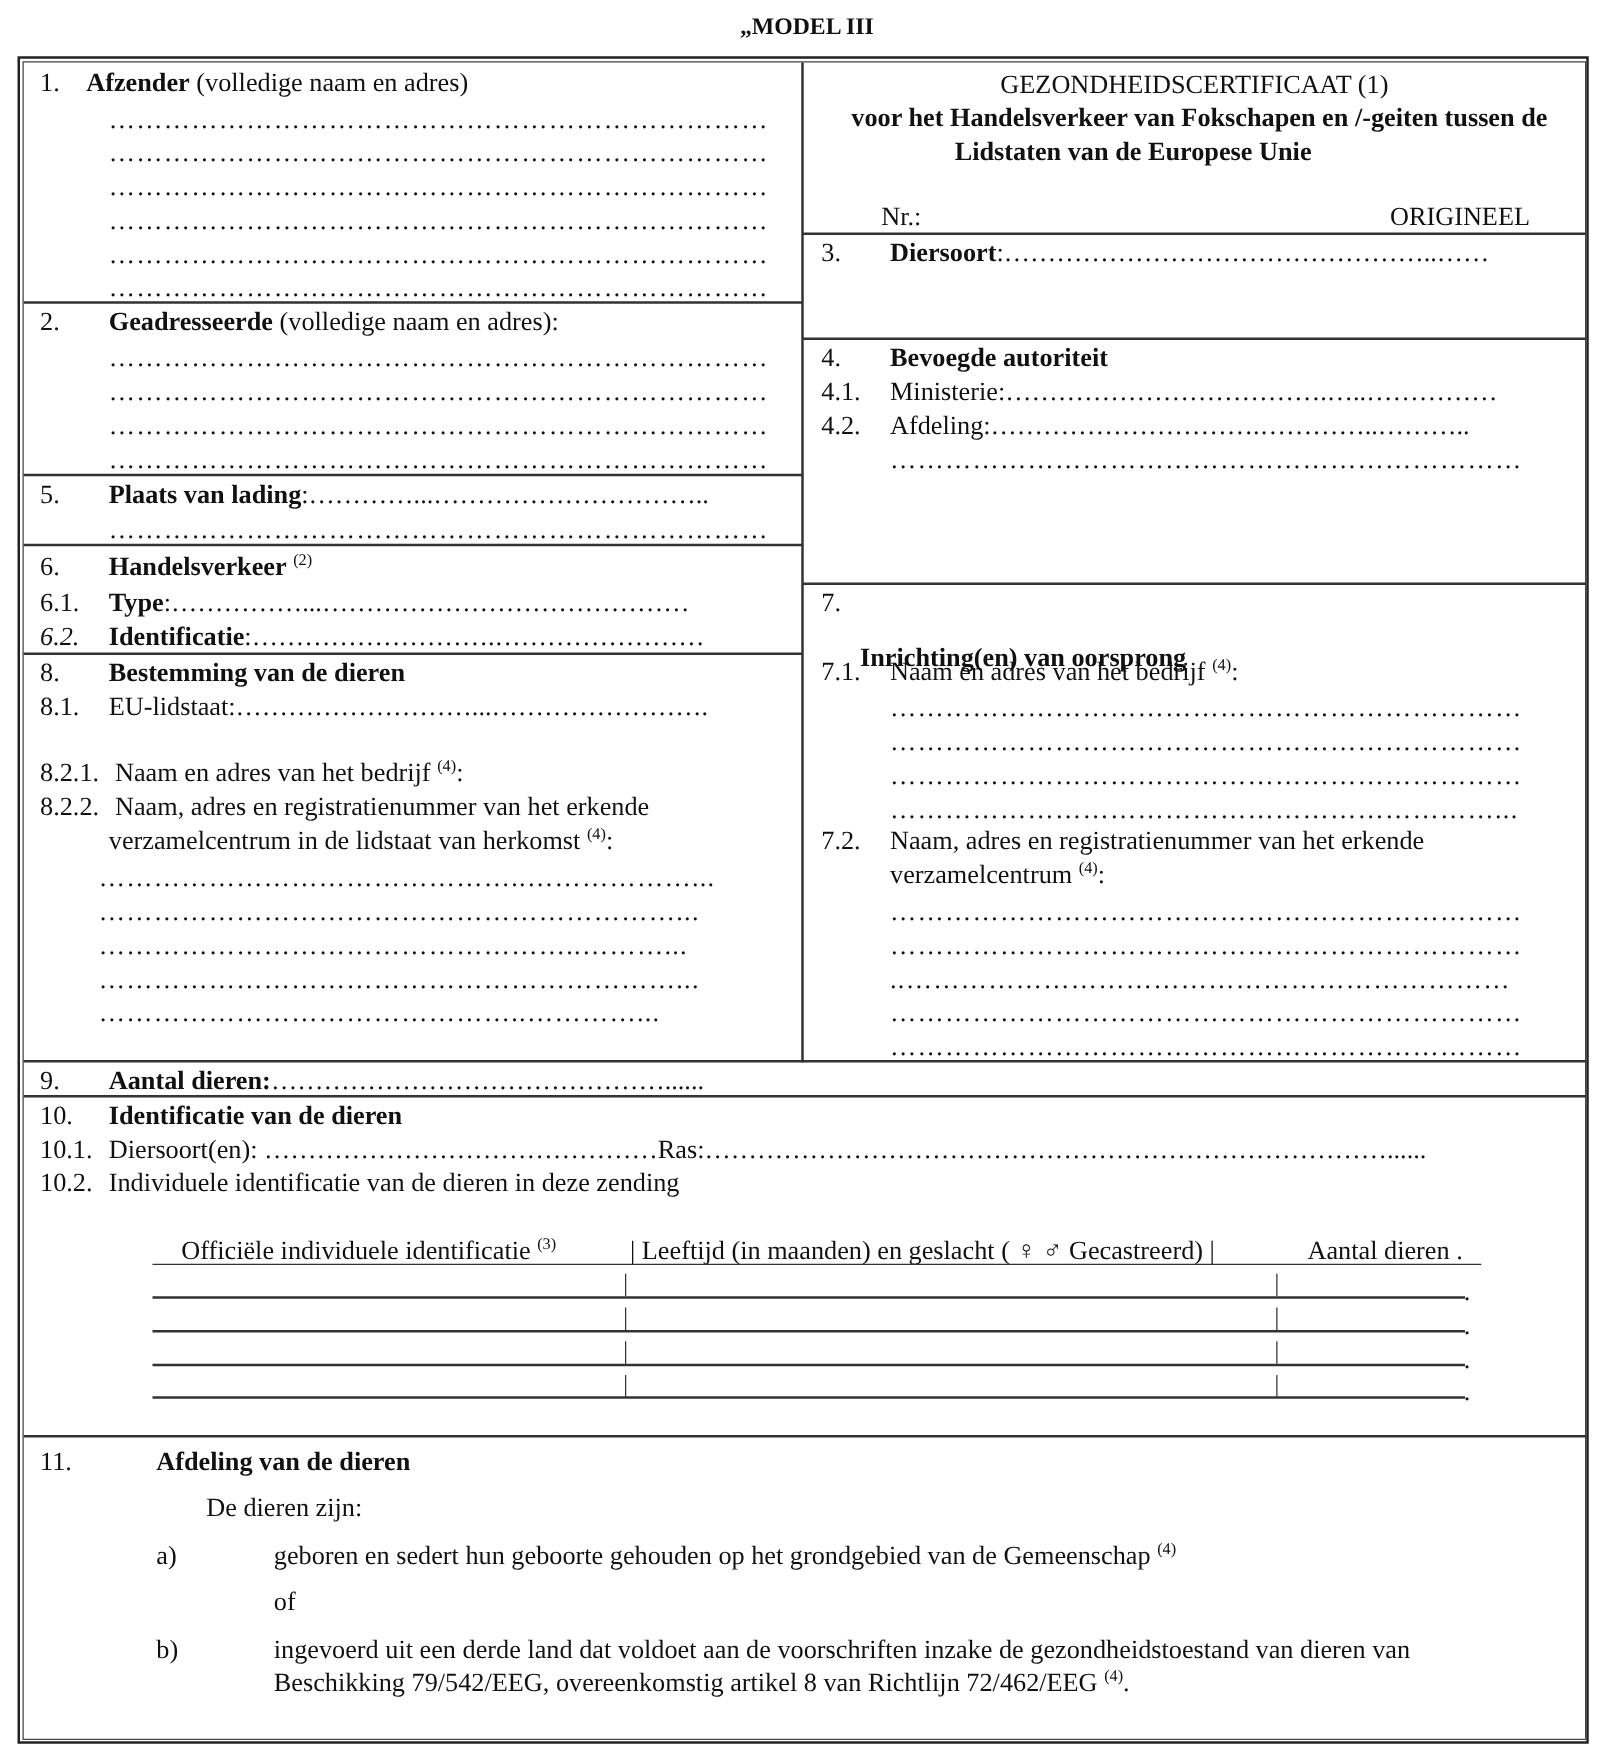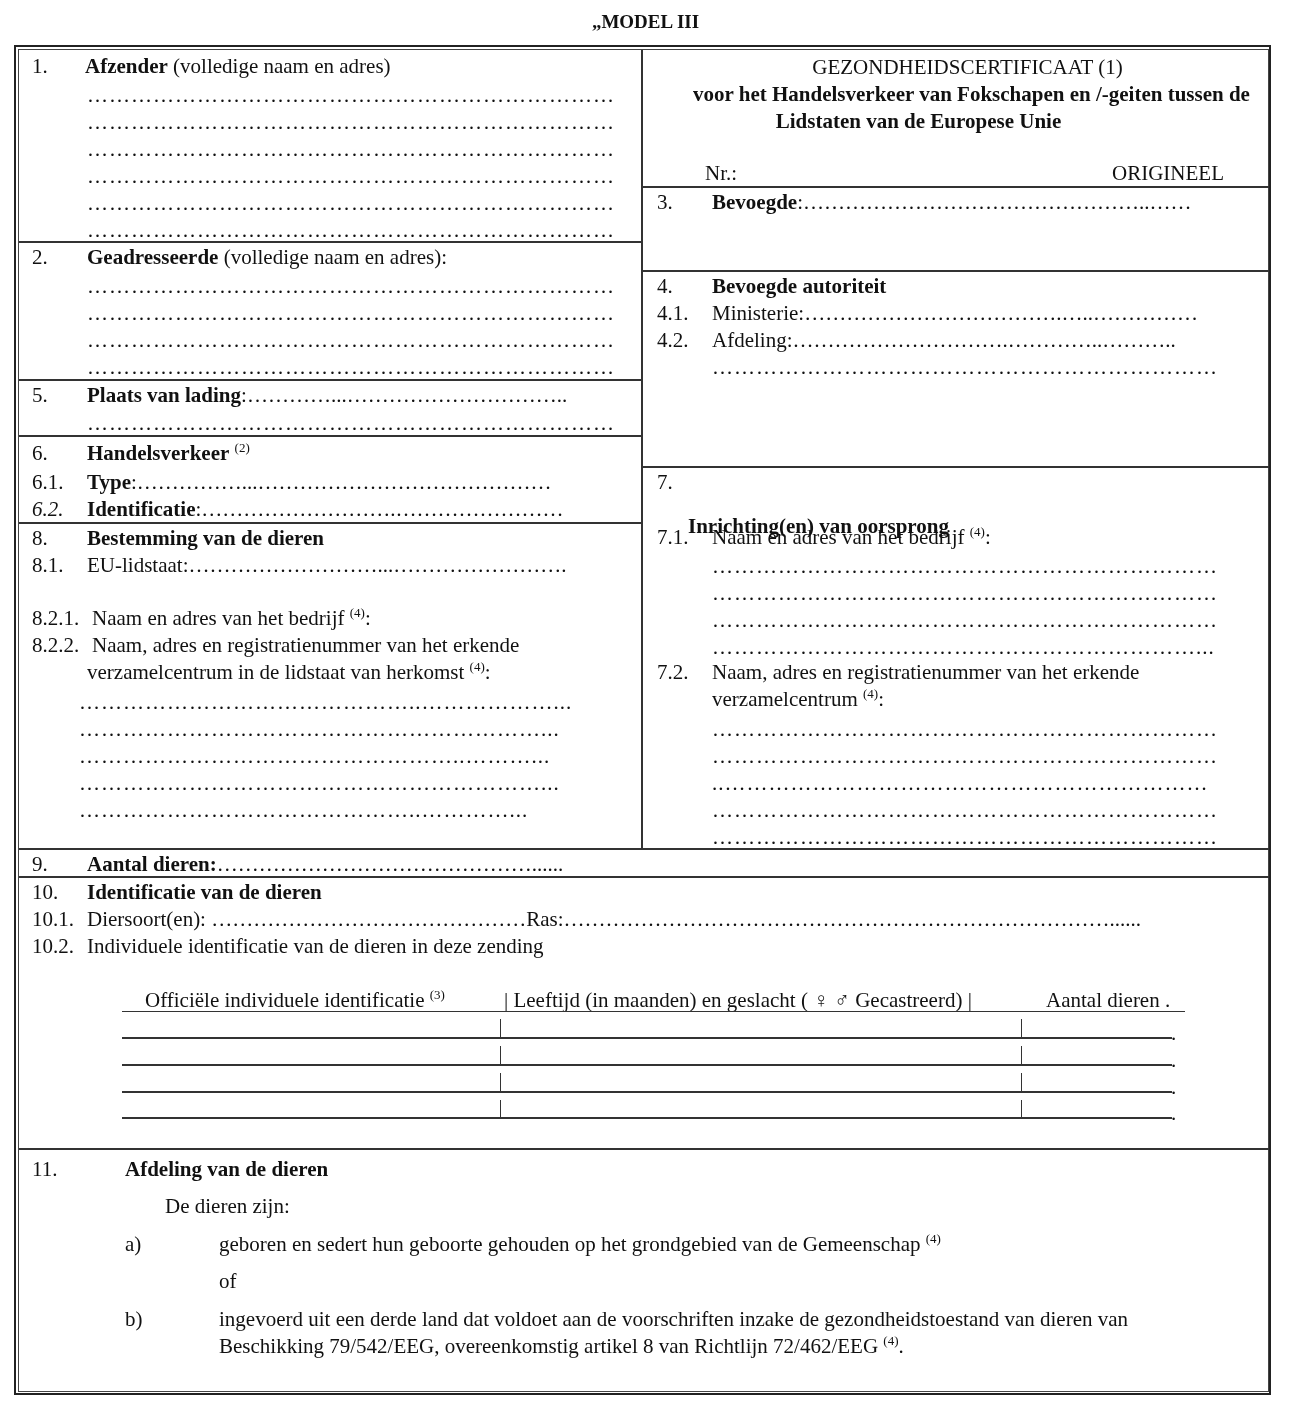--- a/index.html
+++ b/index.html
@@ -7,21 +7,21 @@
   .abs { position:absolute; }
   .title { position:absolute; left:0; width:1291px; top:8px; text-align:center; font-weight:bold; font-size:19px; }
   .frame { position:absolute; left:14px; top:45px; width:1257px; height:1350px; border:2px solid #222; box-sizing:border-box; }
   .frame-inner { position:absolute; left:18px; top:49px; width:1251px; height:1343px; border:1px solid #444; box-sizing:border-box; }
   .hline { position:absolute; height:2px; background:#333; }
   .vline { position:absolute; width:2px; background:#333; }
   .num { position:absolute; }
   .b { font-weight:bold; }
   sup { font-size:13px; line-height:0; vertical-align:super; }
   .dots { position:absolute; overflow:hidden; white-space:nowrap; letter-spacing:1px; }
-  .center { text-align:center;padding-left:12px; }
+  .center { text-align:center; }
   .tline { position:absolute; height:2px; background:#333; }
   .tvline { position:absolute; width:1px; background:#333; height:18px; }
   .field { cursor:text; }
 </style>
 </head>
 <body>
 
 <div class="title">„MODEL III</div>
 
 <div class="frame"></div>
@@ -37,40 +37,40 @@
 <div class="hline" style="left:642px; width:627px; top:186px;"></div>
 <div class="hline" style="left:642px; width:627px; top:270px;"></div>
 <div class="hline" style="left:642px; width:627px; top:466px;"></div>
 
 <div class="hline" style="left:19px; width:1250px; top:848px;"></div>
 <div class="hline" style="left:19px; width:1250px; top:876px;"></div>
 <div class="hline" style="left:19px; width:1250px; top:1148px;"></div>
 
 <div>
   <span class="num" style="left:32px; top:53px;">1.</span>
-  <span class="abs" style="left:85px; top:53px;font-family:Liberation Serif, serif;"><b>Afzender</b><span> (volledige naam en adres)</span></span>
+  <span class="abs" style="left:69px; top:53px;font-family:Liberation Serif, serif;"><b>Afzender</b><span> (volledige naam en adres)</span></span>
   <div class="dots field" style="left:87px; top:82px; width:540px;">………………………………………………………………</div>
   <div class="dots field" style="left:87px; top:109px; width:540px;">………………………………………………………………</div>
   <div class="dots field" style="left:87px; top:136px; width:540px;">………………………………………………………………</div>
   <div class="dots field" style="left:87px; top:163px; width:540px;">………………………………………………………………</div>
   <div class="dots field" style="left:87px; top:190px; width:540px;">………………………………………………………………</div>
   <div class="dots field" style="left:87px; top:217px; width:540px;">………………………………………………………………</div>
 </div>
 
 <div>
   <div class="abs center" style="left:642px; width:627px; top:54px;">GEZONDHEIDSCERTIFICAAT (1)</div>
   <div class="abs center b" style="left:642px; width:635px; top:81px; white-space:nowrap;">voor het Handelsverkeer van Fokschapen en /-geiten tussen de</div>
   <div class="abs center b" style="left:642px; width:529px; top:108px;font-family:Liberation Serif, serif;">Lidstaten van de Europese Unie</div>
   <span class="abs" style="left:705px; top:160px;">Nr.:</span>
   <span class="abs" style="left:1112px; top:160px;">ORIGINEEL</span>
 </div>
 
 <div>
   <span class="num" style="left:657px; top:189px;">3.</span>
-  <span class="abs" style="left:712px; top:189px;"><b>Bevoegde</b><span class="field">:…………………………………………..……</span></span>
+  <span class="abs" style="left:712px; top:189px;"><b>Diersoort</b><span class="field">:…………………………………………..……</span></span>
 </div>
 
 <div>
   <span class="num" style="left:32px; top:244px;">2.</span>
   <span class="abs" style="left:87px; top:244px;"><b>Geadresseerde</b><span> (volledige naam en adres):</span></span>
   <div class="dots field" style="left:87px; top:273px; width:540px;">………………………………………………………………</div>
   <div class="dots field" style="left:87px; top:300px; width:540px;">………………………………………………………………</div>
   <div class="dots field" style="left:87px; top:327px; width:540px;">………………………………………………………………</div>
   <div class="dots field" style="left:87px; top:354px; width:540px;">………………………………………………………………</div>
 </div>

